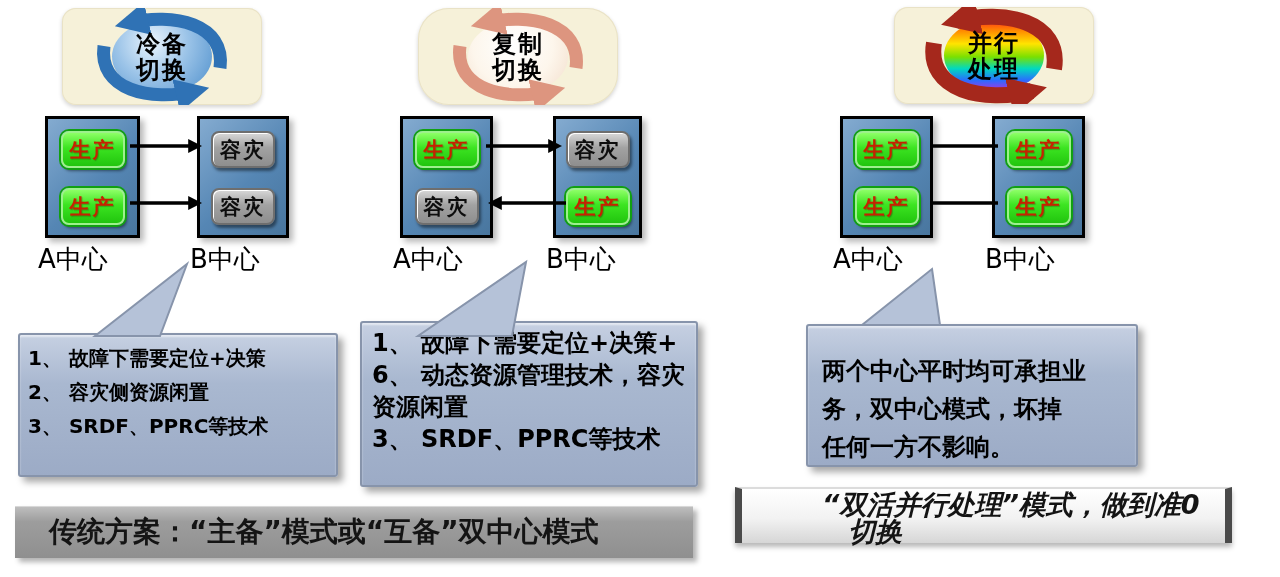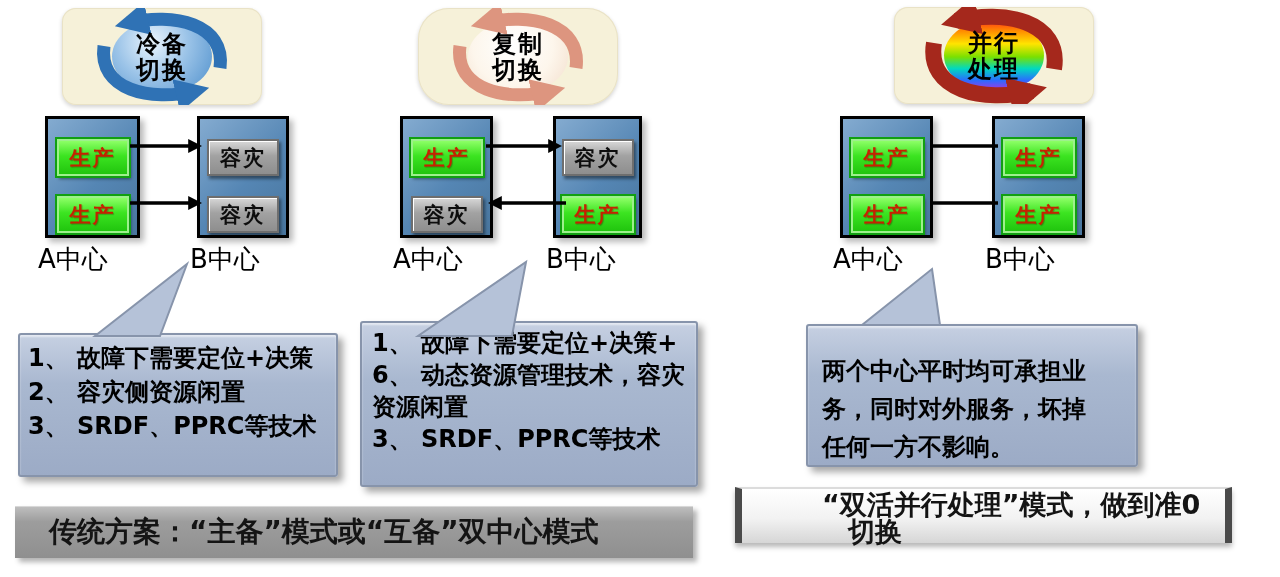--- a/index.html
+++ b/index.html
@@ -14,21 +14,21 @@
   .globe-cream{background:radial-gradient(circle at 45% 35%, #ffffff 0%, #fdf6ec 55%, #f2dcc9 100%);}
   .globe-rainbow{background:linear-gradient(180deg,#ff2a1a 0%,#ff8a00 16%,#ffe400 34%,#7ae000 52%,#00d9c0 68%,#2a6cff 84%,#c12ad9 100%);}
   .badge-swirl{position:absolute;left:0;top:0;width:200px;height:97px;z-index:2;}
   .badge-label{position:absolute;inset:0;display:flex;flex-direction:column;align-items:center;justify-content:center;
                font-size:24px;font-weight:700;line-height:26px;letter-spacing:2px;z-index:3;}
 
   
   .cbox{position:absolute;height:122px;border:3px solid #000;box-sizing:border-box;padding-top:12px;
         background:linear-gradient(135deg,#84abd0 0%,#5586b4 55%,#49769e 100%);
         box-shadow:4px 4px 6px rgba(0,0,0,.28);}
-  .node{width:72px;height:37px;margin:8px auto;border-radius:0;display:flex;align-items:center;justify-content:center;
+  .node{width:64px;height:37px;margin:0 auto;border-radius:8px;display:flex;align-items:center;justify-content:center;
         font-size:21px;font-weight:700;letter-spacing:2px;box-sizing:border-box;}
   .node + .node{margin-top:20px;}
   .node.prod{background:linear-gradient(180deg,#8dff66 0%,#3ce421 45%,#21c50e 100%);
              border:2px solid #9ef08d;box-shadow:0 0 0 2px #11a011, 2px 3px 3px rgba(0,0,0,.45);
              color:#c62200;text-shadow:1px 1px 1px rgba(60,0,0,.3);}
   .node.dr{background:linear-gradient(180deg,#d8d8d8 0%,#a2a2a2 45%,#8e8e8e 100%);
            border:2px solid #6e6e6e;box-shadow:2px 3px 3px rgba(0,0,0,.45), inset 1px 1px 0 #ffffff;
            color:#0d0d0d;}
   .clabel{position:absolute;font-size:26px;font-weight:500;}
   .connector{position:absolute;z-index:4;}
@@ -44,21 +44,21 @@
   
   .banner-gray{position:absolute;left:15px;top:506px;width:678px;height:52px;
                background:linear-gradient(180deg,#c0c0c0 0%,#9d9d9d 30%,#8f8f8f 100%);
                box-shadow:4px 4px 5px rgba(0,0,0,.3), inset 0 1px 0 #d8d8d8;
                display:flex;align-items:center;padding-left:34px;box-sizing:border-box;
                font-size:28px;font-weight:700;color:#141414;white-space:nowrap;}
   .banner-white{position:absolute;left:735px;top:487px;width:497px;height:56px;box-sizing:border-box;
                 background:linear-gradient(180deg,#ffffff 0%,#f2f2f2 55%,#d6d6d6 100%);
                 border-left:7px solid #4a4a4a;border-right:7px solid #4a4a4a;border-top:2px solid #dcdcdc;
                 box-shadow:0 4px 5px rgba(0,0,0,.28);
-                font-size:27px;font-weight:700;color:#141414;padding-top:2px;line-height:27px;}
+                font-size:27px;font-weight:700;color:#141414;padding-top:2px;line-height:27px;font-style:italic;}
   .banner-white .l1{padding-left:80px;white-space:nowrap;}
   .banner-white .l2{padding-left:106px;white-space:nowrap;}
 </style>
 </head>
 <body>
 
 <div class="stage">
 
   <div class="badge" style="left:62px;top:8px;">
     <div class="badge-globe globe-blue"></div>
@@ -93,21 +93,21 @@
       </defs>
     <line x1="4" y1="16" x2="72" y2="16" stroke="#000" stroke-width="3.5" marker-end="url(#g1m)"></line>
     <line x1="4" y1="73" x2="72" y2="73" stroke="#000" stroke-width="3.5" marker-end="url(#g1m)"></line>
   </svg>
   <div class="clabel" style="left:38px;top:242px;width:110px;">A中心</div>
   <div class="clabel" style="left:190px;top:242px;width:106px;">B中心</div>
 
   <svg class="tail" style="left:85px;top:258px;" width="110" height="80">
     <polygon points="102,6 75,78 10,78" fill="#b5c2d8" stroke="#8794ab" stroke-width="2"></polygon>
   </svg>
-  <div class="callout" style="left:18px;top:333px;width:320px;height:144px;padding:6px 8px;font-size:24px;line-height:34px;">
+  <div class="callout" style="left:18px;top:333px;width:320px;height:144px;padding:6px 8px;font-size:20px;line-height:34px;">
     <div class="ln">1、 故障下需要定位+决策</div>
     <div class="ln">2、 容灾侧资源闲置</div>
     <div class="ln">3、 SRDF、PPRC等技术</div>
   </div>
 
   <div class="badge" style="left:418px;top:8px;border-radius:31px;">
     <div class="badge-globe globe-cream"></div>
     <svg class="badge-swirl" viewBox="0 0 200 97">
       <defs>
           <marker id="mkb2" viewBox="0 0 10 10" refX="6" refY="5" markerWidth="2.6" markerHeight="2.6" orient="auto">
@@ -183,21 +183,21 @@
     <line x1="0" y1="73" x2="68" y2="73" stroke="#000" stroke-width="3.5"></line>
   </svg>
   <div class="clabel" style="left:833px;top:242px;width:107px;">A中心</div>
   <div class="clabel" style="left:985px;top:242px;width:107px;">B中心</div>
 
   <svg class="tail" style="left:855px;top:263px;" width="90" height="66">
     <polygon points="77,6 85,62 7,62" fill="#b5c2d8" stroke="#8794ab" stroke-width="2"></polygon>
   </svg>
   <div class="callout" style="left:806px;top:324px;width:332px;height:143px;padding:26px 14px 16px;font-size:24px;line-height:38px;">
     <div class="ln">两个中心平时均可承担业</div>
-    <div class="ln">务，同时对外服务，坏掉</div>
+    <div class="ln">务，双中心模式，坏掉</div>
     <div class="ln">任何一方不影响。</div>
   </div>
 
   <div class="banner-gray">
     <span>传统方案：“主备”模式或“互备”双中心模式</span>
   </div>
 
   <div class="banner-white">
     <div class="l1">“双活并行处理”模式，做到准0</div>
     <div class="l2">切换</div>

